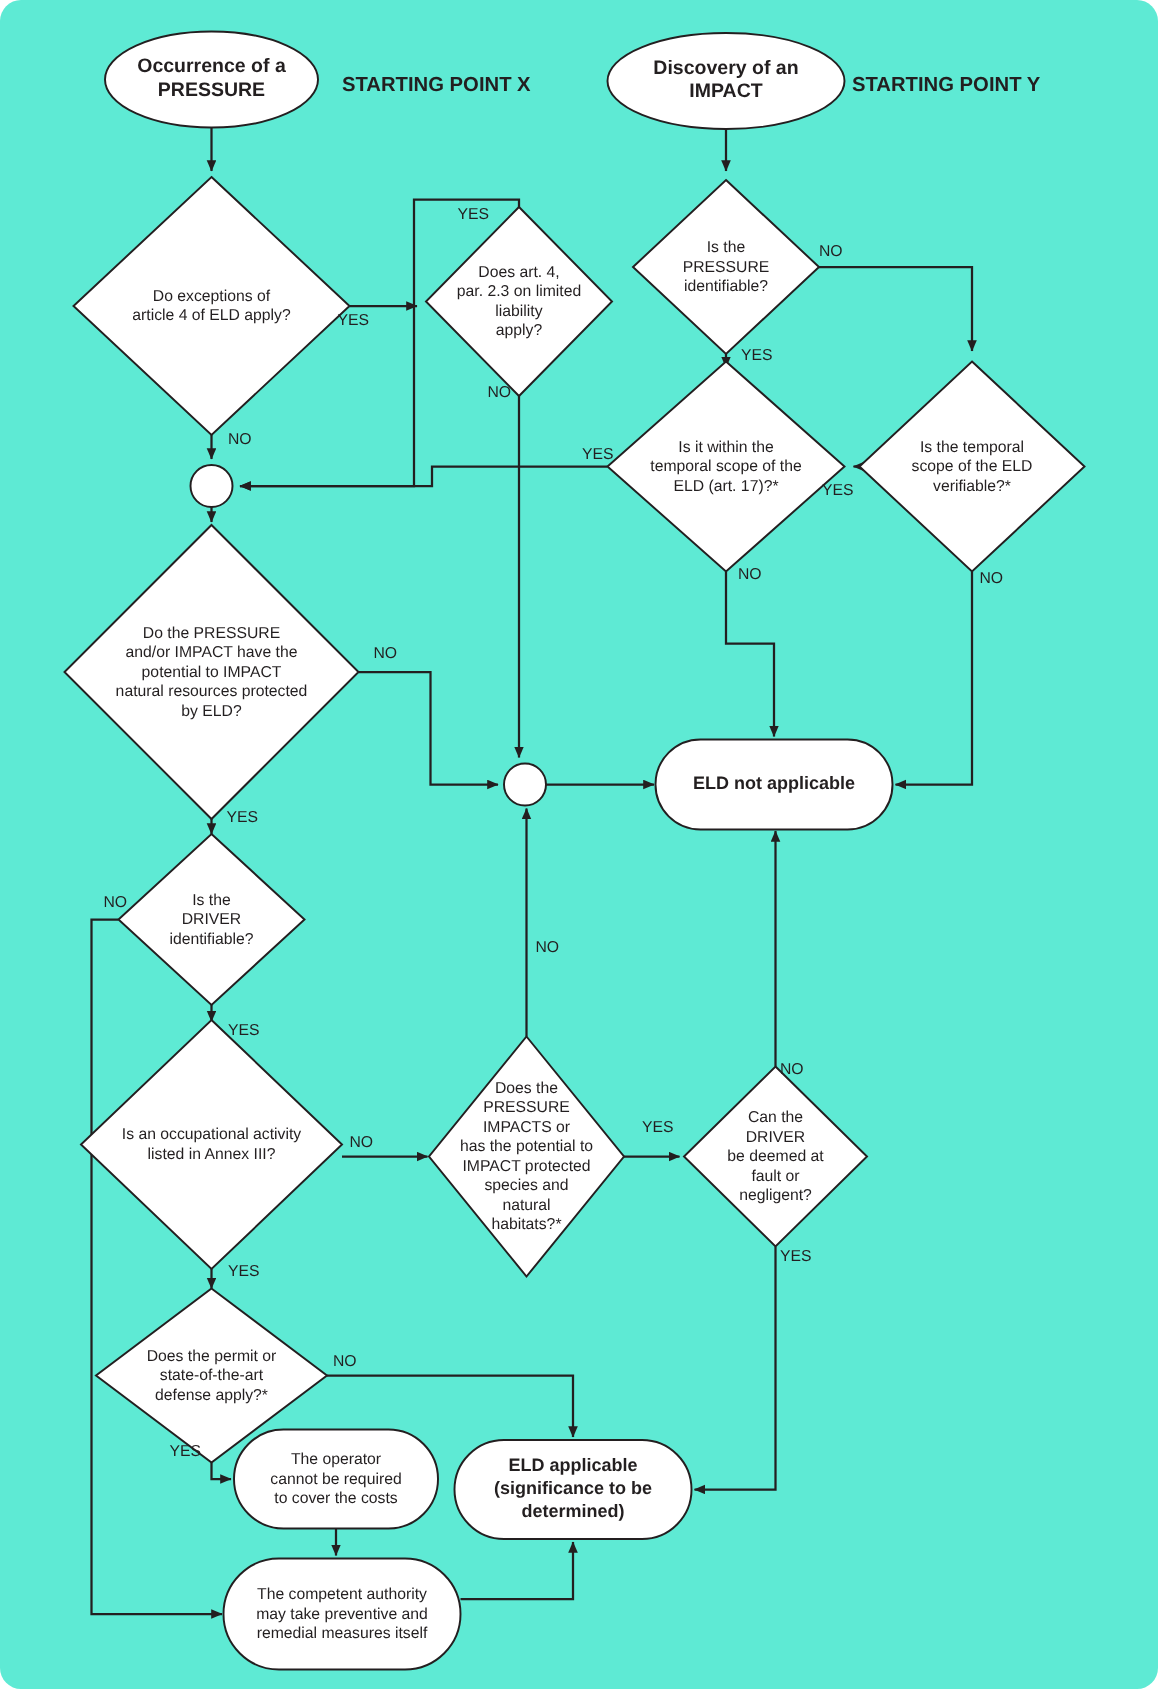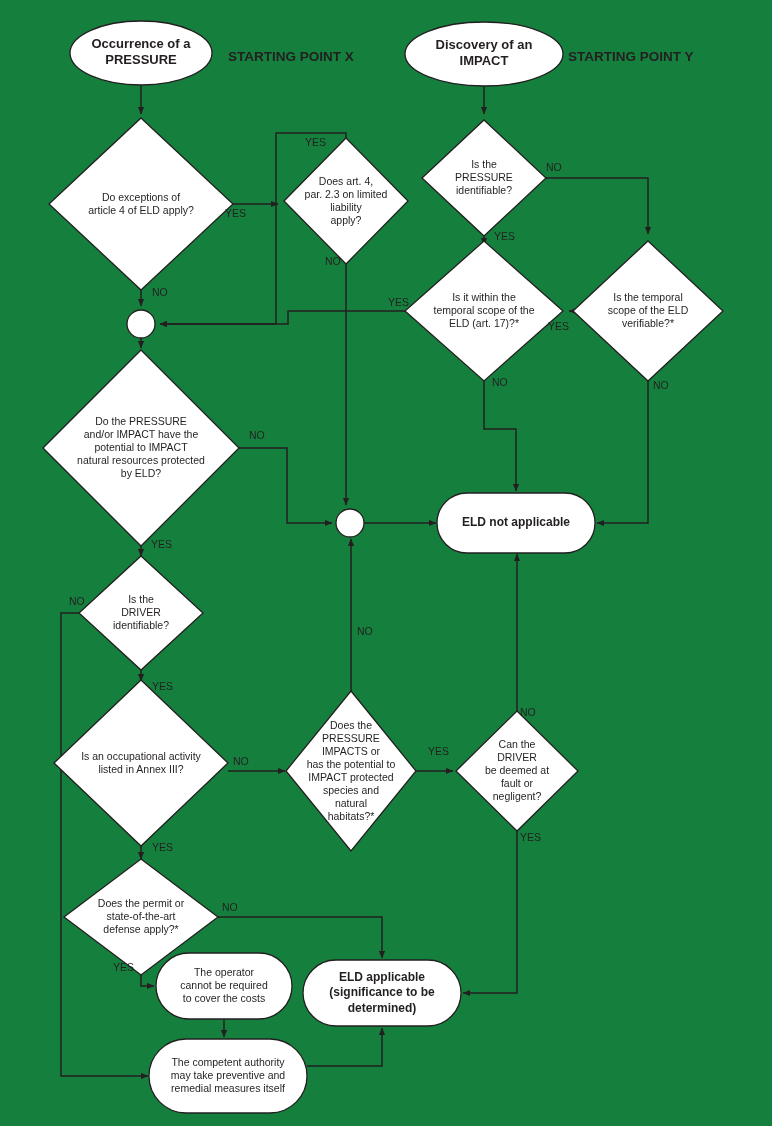--- a/index.html
+++ b/index.html
@@ -10,21 +10,22 @@
   body {
     width: 772px;
     height: 1126px;
     font-family: "Liberation Sans", sans-serif;
     overflow: hidden;
   }
   #chart-root {
     position: relative;
     width: 772px;
     height: 1126px;
-    background: #15803d;
+    background: #5eead4;
+    border-radius: 14px;
   }
   svg#flow {
     display: block;
     width: 772px;
     height: 1126px;
   }
   .shape {
     fill: #ffffff;
     stroke: #231f20;
     stroke-width: 1.3;

